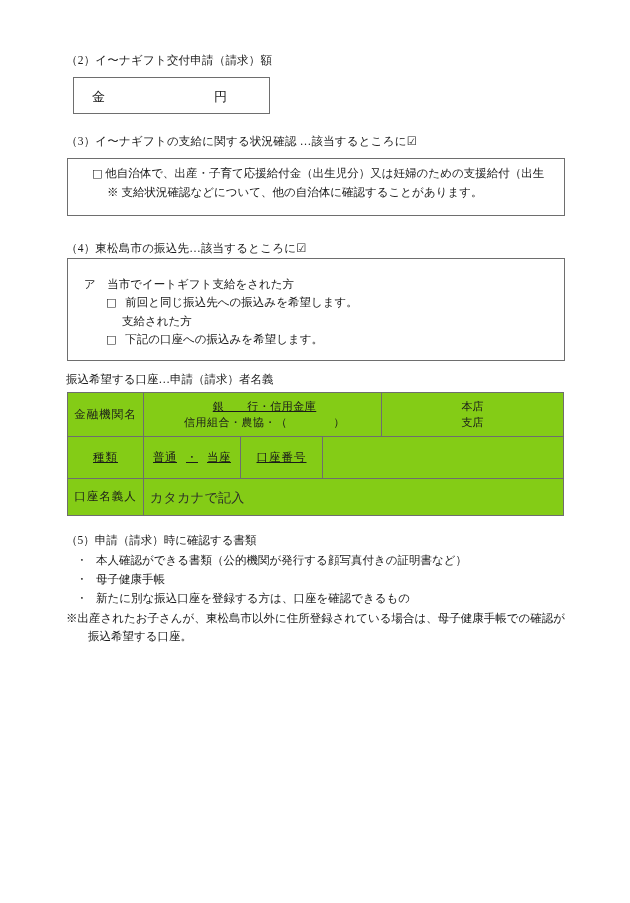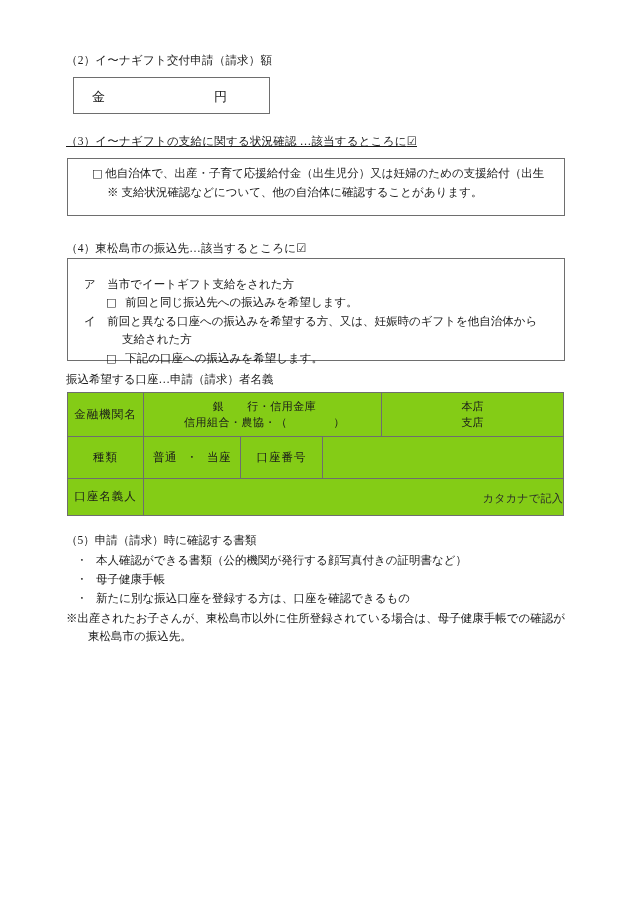--- a/index.html
+++ b/index.html
@@ -129,31 +129,31 @@
     background: #84cc16;
   }
   #account-table td {
     border: 1px solid #6e6e6e;
     padding: 0;
     vertical-align: middle;
     text-align: center;
     position: relative;
   }
   .r1 { height: 44px; }
-  .r2 { height: 42px; }
+  .r2 { height: 42px; text-decoration: underline; }
   .r3 { height: 37px; }
 
   .cell-label { font-size: 11.5px; letter-spacing: 1px; }
 
   .bank-kind-lines {
     line-height: 1.42;
     font-size: 11px;
     padding-left: 4px;
   }
-  .bank-kind-lines .kl1 { letter-spacing: 0.5px; }
+  .bank-kind-lines .kl1 { letter-spacing: 0.5px; text-decoration: underline; }
   .bank-kind-lines .kl2 { letter-spacing: 0.5px; }
 
   .branch-cell {
     text-align: right;
     padding-right: 8px;
     line-height: 1.42;
     font-size: 11px;
   }
 
   .kind-options {
@@ -173,26 +173,26 @@
     border-right: 1px dotted #9a9a9a;
     height: 100%;
   }
   .digit-cell:last-child { border-right: none; }
 
   .holder-value-cell {
     text-align: left;
     vertical-align: top;
   }
   .katakana-note {
-    font-size: 11px;
+    font-size: 13px;
     color: #2a2a2a;
     padding: 3px 0 0 6px;
     letter-spacing: 0.3px;
     display: block;
-    text-align: right;
+    text-align: left;
   }
 
   
   #docs-block {
     position: absolute;
     left: 66px;
     top: 532px;
     width: 540px;
   }
   #docs-block .sec5-title {
@@ -226,21 +226,21 @@
 
   <div class="sec-heading" style="left:66px; top:52px;">（2）イ〜ナギフト交付申請（請求）額</div>
 
   <div class="framed" id="amount-box">
     <div class="amt-row">
       <span class="amt-kin">金</span>
       <span class="amt-en">円</span>
     </div>
   </div>
 
-  <div class="sec-heading" style="left:66px; top:133px;text-decoration:underline;">
+  <div class="sec-heading" style="left:66px; top:133px;">
     <span>（3）イ〜ナギフトの支給に関する状況確認 …該当するところに</span><span class="check-mark">☑</span>
   </div>
 
   <div class="framed" id="status-box">
     <div class="line l1">
       <span class="empty-box-glyph">□</span>
       <span>他自治体で、出産・子育て応援給付金（出生児分）又は妊婦のための支援給付（出生</span>
     </div>
     <div class="line l3">※ 支給状況確認などについて、他の自治体に確認することがあります。</div>
   </div>
@@ -248,21 +248,20 @@
   <div class="sec-heading" style="left:66px; top:240px;">
     <span>（4）東松島市の振込先…該当するところに</span><span class="check-mark">☑</span>
   </div>
 
   <div class="framed" id="transfer-box">
     <div class="line ind-a">ア　当市でイートギフト支給をされた方</div>
     <div class="line ind-check">
       <span class="empty-box-glyph">□</span>
       <span style="padding-left:6px;">前回と同じ振込先への振込みを希望します。</span>
     </div>
-    <div class="line ind-a">イ　前回と異なる口座への振込みを希望する方、又は、妊娠時のギフトを他自治体から</div>
     <div class="line ind-cont">支給された方</div>
     <div class="line ind-check">
       <span class="empty-box-glyph">□</span>
       <span style="padding-left:6px;">下記の口座への振込みを希望します。</span>
     </div>
   </div>
 
   <div id="account-caption">振込希望する口座…申請（請求）者名義</div>
 
   <table id="account-table">
@@ -323,16 +322,16 @@
       <span class="bullet-dot">・</span><span>本人確認ができる書類（公的機関が発行する顔写真付きの証明書など）</span>
     </div>
     <div class="bullet-line">
       <span class="bullet-dot">・</span><span>母子健康手帳</span>
     </div>
     <div class="bullet-line">
       <span class="bullet-dot">・</span><span>新たに別な振込口座を登録する方は、口座を確認できるもの</span>
     </div>
 
     <div class="note-line">※出産されたお子さんが、東松島市以外に住所登録されている場合は、母子健康手帳での確認が</div>
-    <div class="note-line cont">東松島市の振込先。</div>
+    <div class="note-line cont">振込希望する口座。</div>
   </div>
 
 </div>
 
 </body></html>

